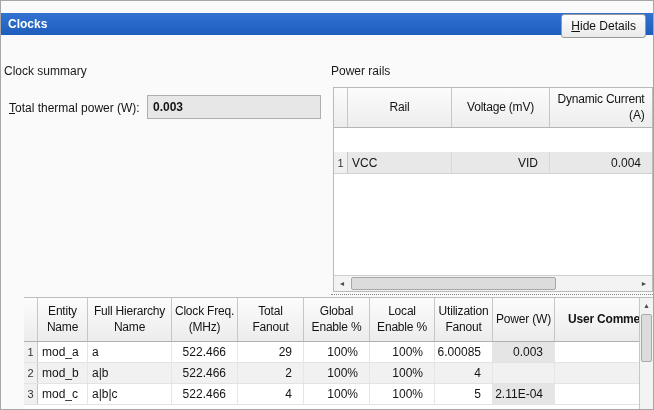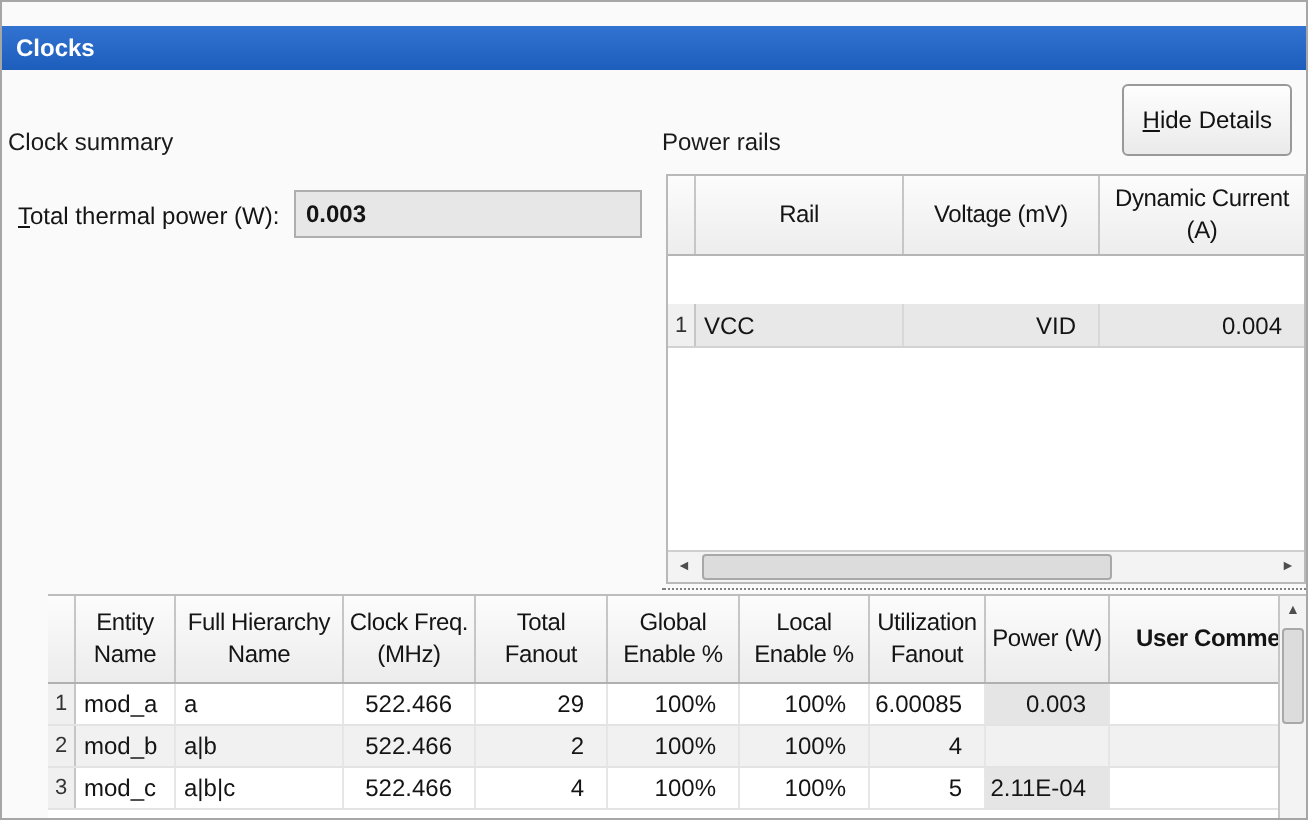--- a/index.html
+++ b/index.html
@@ -11,21 +11,21 @@
     font-size:12px; color:#141414;
   }
   .titlebar {
     position:absolute; left:0; top:0; right:0; height:22px;
     background:linear-gradient(#3273d2,#1d5ebd);
     color:#fff; font-weight:bold; line-height:22px; padding-left:7px;margin-top:12px;
   }
   .mnemonic { display:inline-block; }
   .mnemonic::first-letter { text-decoration:underline; }
   .btn {
-    position:absolute; top:41px; right:7px; height:36px; padding:0 9px;
+    position:absolute; top:13px; right:7px; height:24px; padding:0 9px;
     background:linear-gradient(#fefefe,#eaeaea);
     border:1px solid #999; border-radius:3px;
     font-family:inherit; font-size:12px; color:#111; cursor:default;
   }
   .group-label { position:absolute; color:#1a1a1a; }
   .field-label { position:absolute; left:8px; top:100px; }
   .field-value {
     position:absolute; left:146px; top:94px; width:174px; height:24px;
     background:#e7e7e7; border:1px solid #aeaeae;
     font-weight:bold; line-height:22px; padding:0 5px;
@@ -39,21 +39,21 @@
   .pr-header, .pr-row { display:grid; grid-template-columns:14px 104px 98px 1fr; }
   .pr-header {
     height:40px; background:linear-gradient(#fcfcfc,#ededed);
     border-bottom:1px solid #b5b5b5; flex:0 0 auto;
   }
   .hcell {
     display:flex; align-items:center; justify-content:center;
     text-align:center; white-space:pre-line; line-height:1.3;
     border-right:1px solid #c6c6c6; letter-spacing:-0.2px; overflow:hidden;
   }
-  .hcell.last { border-right:none; }
+  .hcell.last { border-right:none;text-align:right; }
   .pr-row { height:22px; background:#e8e8e8; border-bottom:1px solid #d2d2d2; flex:0 0 auto; }
   .cell { display:flex; align-items:center; border-right:1px solid #d8d8d8; overflow:hidden; }
   .cell.left  { padding-left:4px; }
   .cell.right { justify-content:flex-end; padding-right:11px;text-align:center; }
   .cell.num   { background:#f0f0f0; justify-content:center; font-size:11px; color:#333; border-right:1px solid #c6c6c6; }
   .cell.last  { border-right:none; }
   .pr-body { flex:1 1 auto; background:#fff; }
   .hscroll { flex:0 0 16px; position:relative; background:#f3f3f3; border-top:1px solid #cfcfcf; }
   .hs-btn {
     position:absolute; top:0; width:16px; height:15px;

